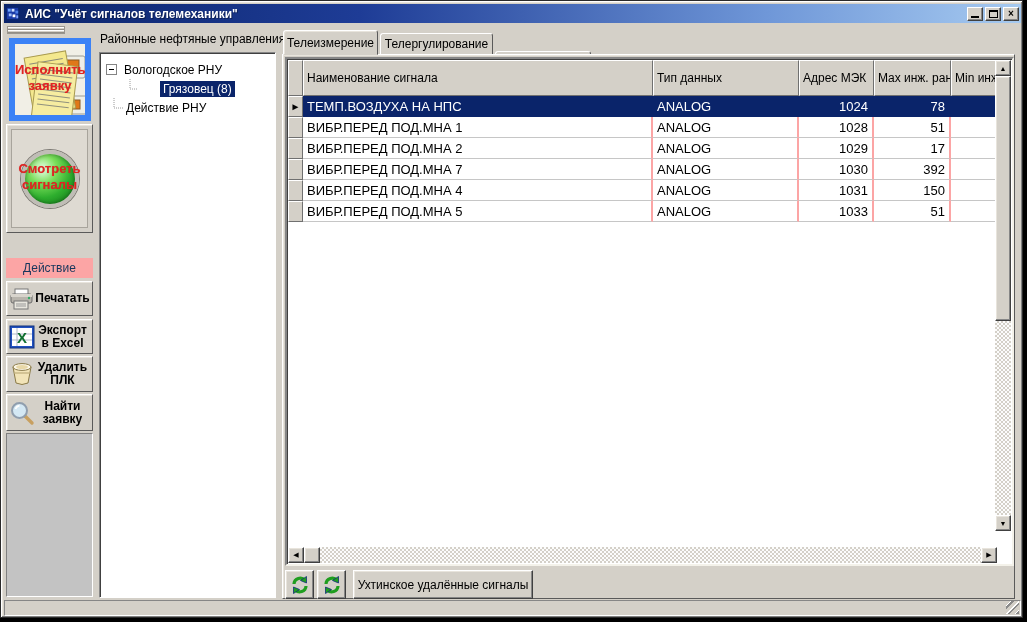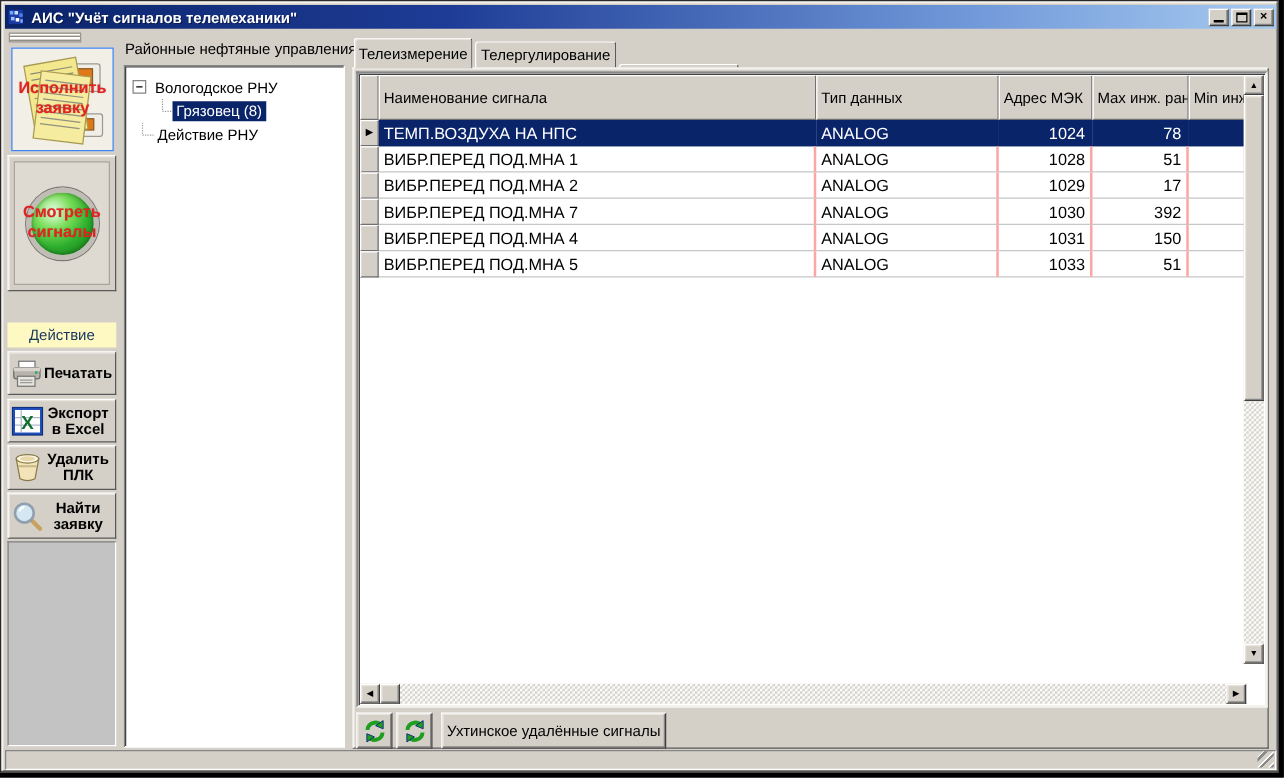--- a/index.html
+++ b/index.html
@@ -25,35 +25,35 @@
   .glyph-min { width:8px; height:2px; background:#000; margin:0 0 2px 0; }
   .glyph-max { width:9px; height:8px; border:1px solid #000; border-top:2px solid #000; margin-bottom:2px; }
   .winbtn.close { align-items:center; }
 
   
   .sidebar { position:absolute; left:3px; top:25px; width:91px; height:572px; background:#d4d0c8; }
   .gripbar { position:absolute; left:3px; top:0; width:58px; height:8px;
              background:repeating-linear-gradient(180deg,#ffffff 0 1px,#d4d0c8 1px 2px,#928e86 2px 3px);
              border:1px solid #9a968e; }
   .bigbtn1 { position:absolute; left:5px; top:12px; width:82px; height:83px;
-             background:#f1efe6; border:1px solid #3b82f6; overflow:hidden; cursor:pointer; }
+             background:#f1efe6; border:6px solid #3b82f6; overflow:hidden; cursor:pointer; }
   .bigbtn2 { position:absolute; left:2px; top:98px; width:87px; height:109px;
              background:#d4d0c8; border:1px solid; border-color:#fff #5a5a5a #5a5a5a #fff;
              box-shadow: inset 1px 1px 0 #e8e4dc; cursor:pointer; overflow:hidden; }
   .bigbtn2 .inner { position:absolute; left:4px; top:4px; right:4px; bottom:4px;
              background:#dedad2; border:1px solid #a8a49c; }
   .greenball { position:absolute; left:50%; top:50%; width:58px; height:58px; margin:-29px 0 0 -29px;
              border-radius:50%;
              background:radial-gradient(circle at 35% 30%, #eaffea 0%, #7ade5a 30%, #2eae2e 60%, #0c6e14 100%);
              border:4px solid #c0bdb6; box-shadow:0 0 0 1px #7d7a74, inset 0 0 4px rgba(0,0,0,.4); }
   .redlabel { position:absolute; left:0; right:0; top:50%; transform:translateY(-54%);
              text-align:center; color:#e32222; font-weight:bold; font-size:13px; line-height:1.25;
              text-shadow:0 0 1px rgba(120,0,0,.35); z-index:3; }
   .actionhdr { position:absolute; left:2px; top:232px; width:87px; height:20px;
-             background:#fef9c3; color:#16365c; display:flex; align-items:center; justify-content:center;
+             background:#fca5a5; color:#16365c; display:flex; align-items:center; justify-content:center;
              font-size:12px; }
   .smallbtn { position:absolute; left:2px; width:87px; height:35px; background:#d4d0c8;
              border:1px solid; border-color:#fff #5a5a5a #5a5a5a #fff; box-shadow: inset 1px 1px 0 #e8e4dc;
              display:flex; align-items:center; cursor:pointer; padding:1px 2px; }
   .smallbtn .lbl { flex:1; text-align:center; font-weight:bold; font-size:12px; line-height:1.05; }
   .smallbtn svg { flex:0 0 auto; }
   .silverpanel { position:absolute; left:2px; top:407px; width:87px; height:164px; background:#c3c3c3;
              border:1px solid; border-color:#808080 #fff #fff #808080; }
 
   
@@ -267,21 +267,21 @@
     <div class="silverpanel"></div>
   </div>
 
   <div class="treepanel">
     <div class="treetitle">Районные нефтяные управления</div>
     <div class="treebox">
       <div class="tnode">
         <span class="expander"></span>
         <span class="tlabel">Вологодское РНУ</span>
       </div>
-      <div class="tnode" style="padding-left:18px;">
+      <div class="tnode" style="padding-left:18px;gap:22px;">
         <svg class="conn" width="16" height="19" viewBox="0 0 16 19">
           <line x1="8" y1="0" x2="8" y2="10" stroke="#9a9a9a" stroke-dasharray="1 1"></line>
           <line x1="8" y1="10" x2="16" y2="10" stroke="#9a9a9a" stroke-dasharray="1 1"></line>
         </svg>
         <span class="tlabel sel">Грязовец (8)</span>
       </div>
       <div class="tnode">
         <svg class="conn" style="margin-left:2px;" width="17" height="19" viewBox="0 0 17 19">
           <line x1="8" y1="0" x2="8" y2="10" stroke="#9a9a9a" stroke-dasharray="1 1"></line>
           <line x1="8" y1="10" x2="17" y2="10" stroke="#9a9a9a" stroke-dasharray="1 1"></line>

